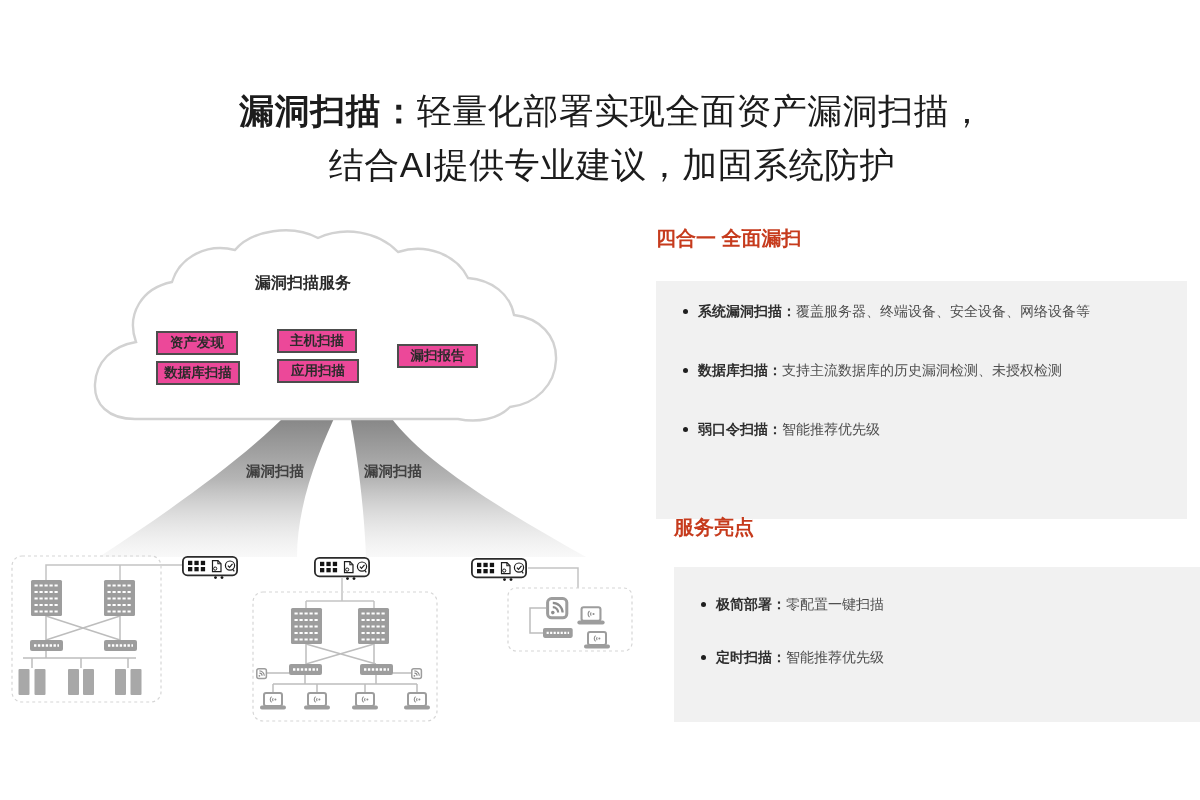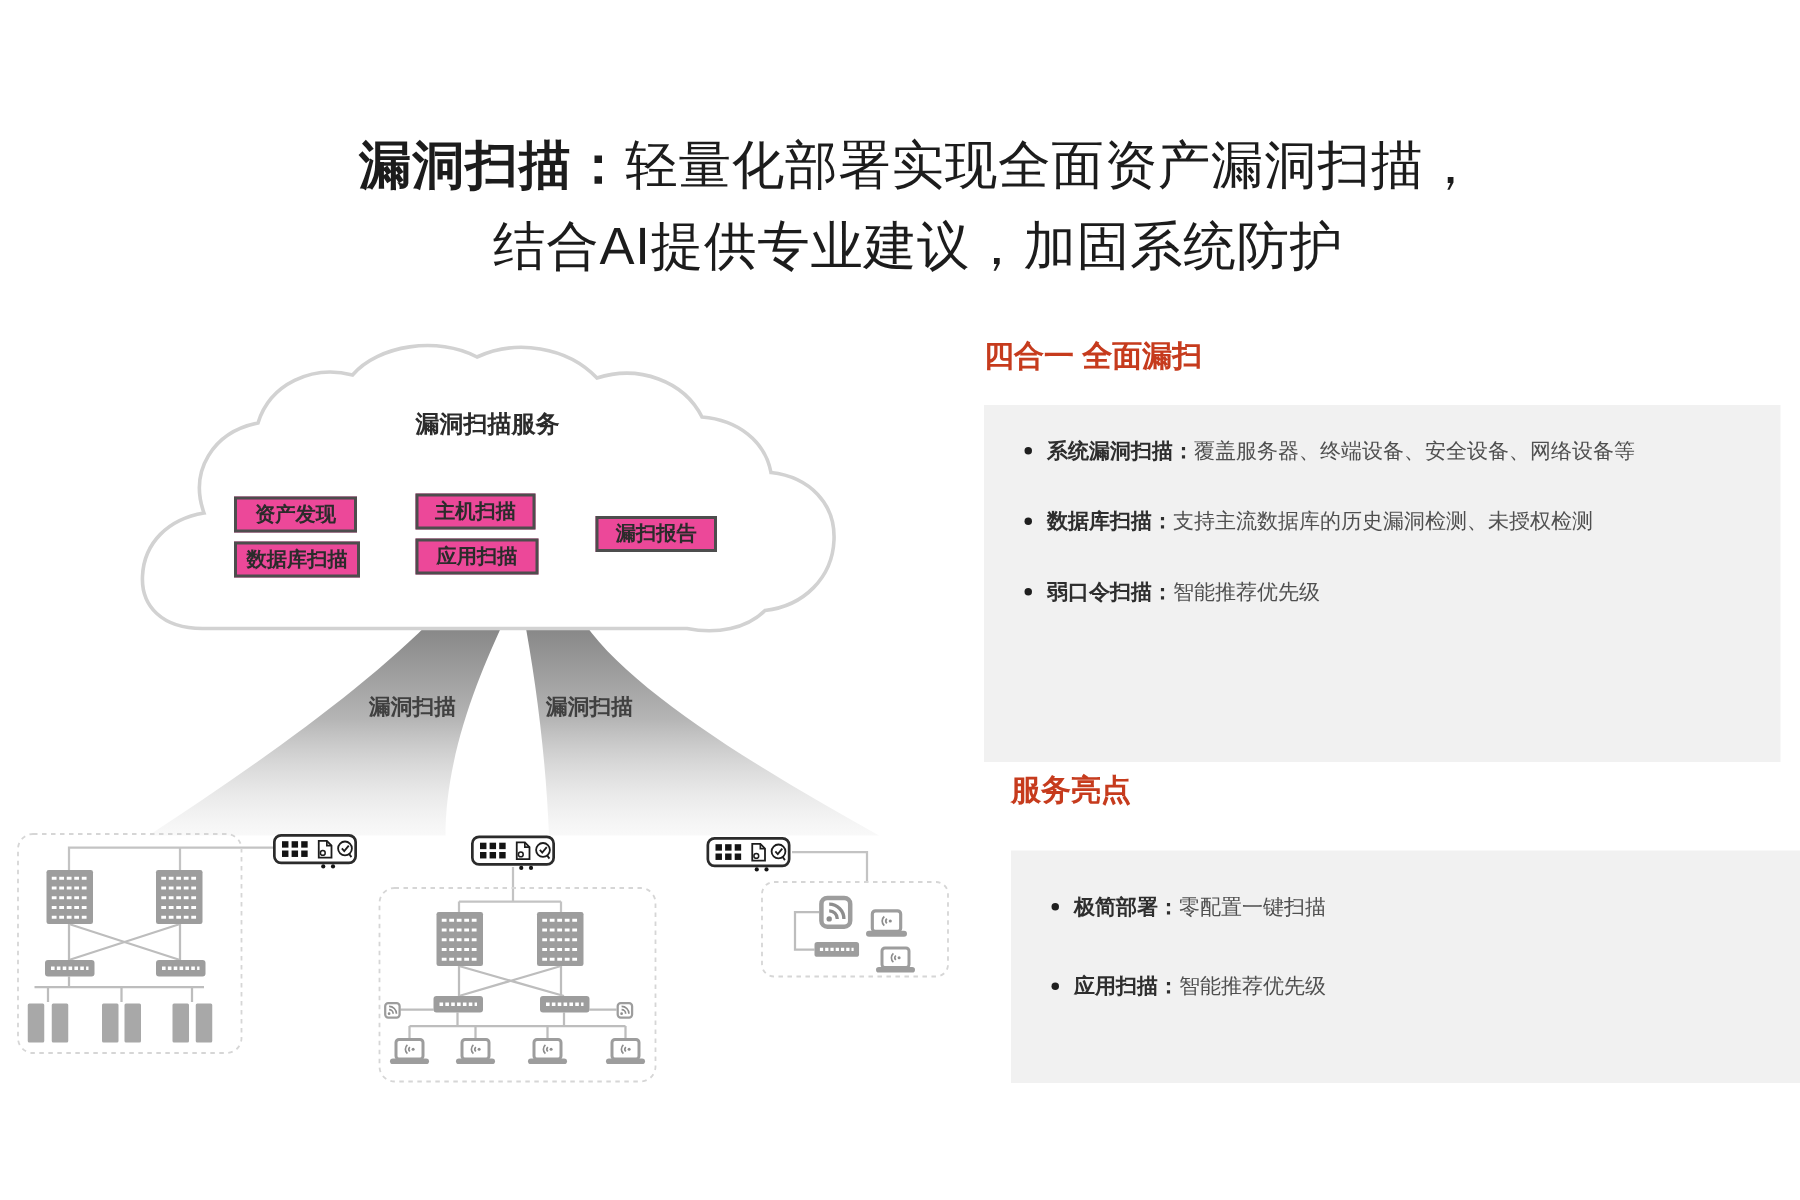--- a/index.html
+++ b/index.html
@@ -10,21 +10,21 @@
   
   .title{
     position:absolute;left:0;top:72px;width:1200px;text-align:center;
     font-size:35px;line-height:54px;color:#1c1c1c;font-weight:500;letter-spacing:.5px;margin:12px;
   }
   .title .t-bold{font-weight:800;}
   
   .diagram{position:absolute;left:0;top:0;width:660px;height:800px;}
   .diagram svg{position:absolute;left:0;top:0;}
   .cloud-title{
-    position:absolute;left:255px;top:273px;width:140px;text-align:center;
+    position:absolute;left:255px;top:273px;width:140px;text-align:left;
     font-size:16px;font-weight:800;color:#2b2b2b;
   }
   .cbox{
     position:absolute;box-sizing:border-box;height:24px;
     background:#ec4899;border:2px solid #4d4d4d;
     font-size:13.5px;font-weight:700;color:#2b2b2b;
     display:flex;align-items:center;justify-content:center;
   }
   .beam-label{
     position:absolute;width:64px;text-align:center;
@@ -34,21 +34,21 @@
   .section{position:absolute;left:656px;width:531px;}
   .sec1{top:226px;}
   .sec2{top:515px;padding-left:18px;}
   .sec-heading{
     margin:0;font-size:20px;line-height:24px;font-weight:800;color:#c63b1d;
   }
   .panel{
     background:#f1f1f1;box-sizing:border-box;
     display:flex;flex-direction:column;
   }
-  .panel1{margin-top:20px;height:238px;padding:23px 18px 23px 24px;gap:32px;}
+  .panel1{margin-top:31px;height:238px;padding:23px 18px 23px 24px;gap:44px;}
   .panel2{margin-top:28px;height:155px;padding:30px 18px 30px 24px;gap:38px;}
   .bullet-item{display:flex;align-items:flex-start;font-size:14px;line-height:15px;}
   .dot{flex:none;width:5px;height:5px;border-radius:50%;background:#1f1f1f;margin:5px 10px 0 3px;}
   .b-label{font-weight:800;color:#2e2e2e;white-space:nowrap;}
   .b-desc{color:#4f4f4f;}
 </style>
 </head>
 <body>
 
 <div class="page">
@@ -239,18 +239,18 @@
 
   <section class="section sec2">
     <h2 class="sec-heading">服务亮点</h2>
     <div class="panel panel2">
       <div class="bullet-item">
         <span class="dot"></span>
         <span><span class="b-label">极简部署：</span><span class="b-desc">零配置一键扫描</span></span>
       </div>
       <div class="bullet-item">
         <span class="dot"></span>
-        <span><span class="b-label">应用扫描：</span><span class="b-desc">智能推荐优先级</span></span>
+        <span><span class="b-label">定时扫描：</span><span class="b-desc">智能推荐优先级</span></span>
       </div>
     </div>
   </section>
 
 </div>
 
 </body></html>

